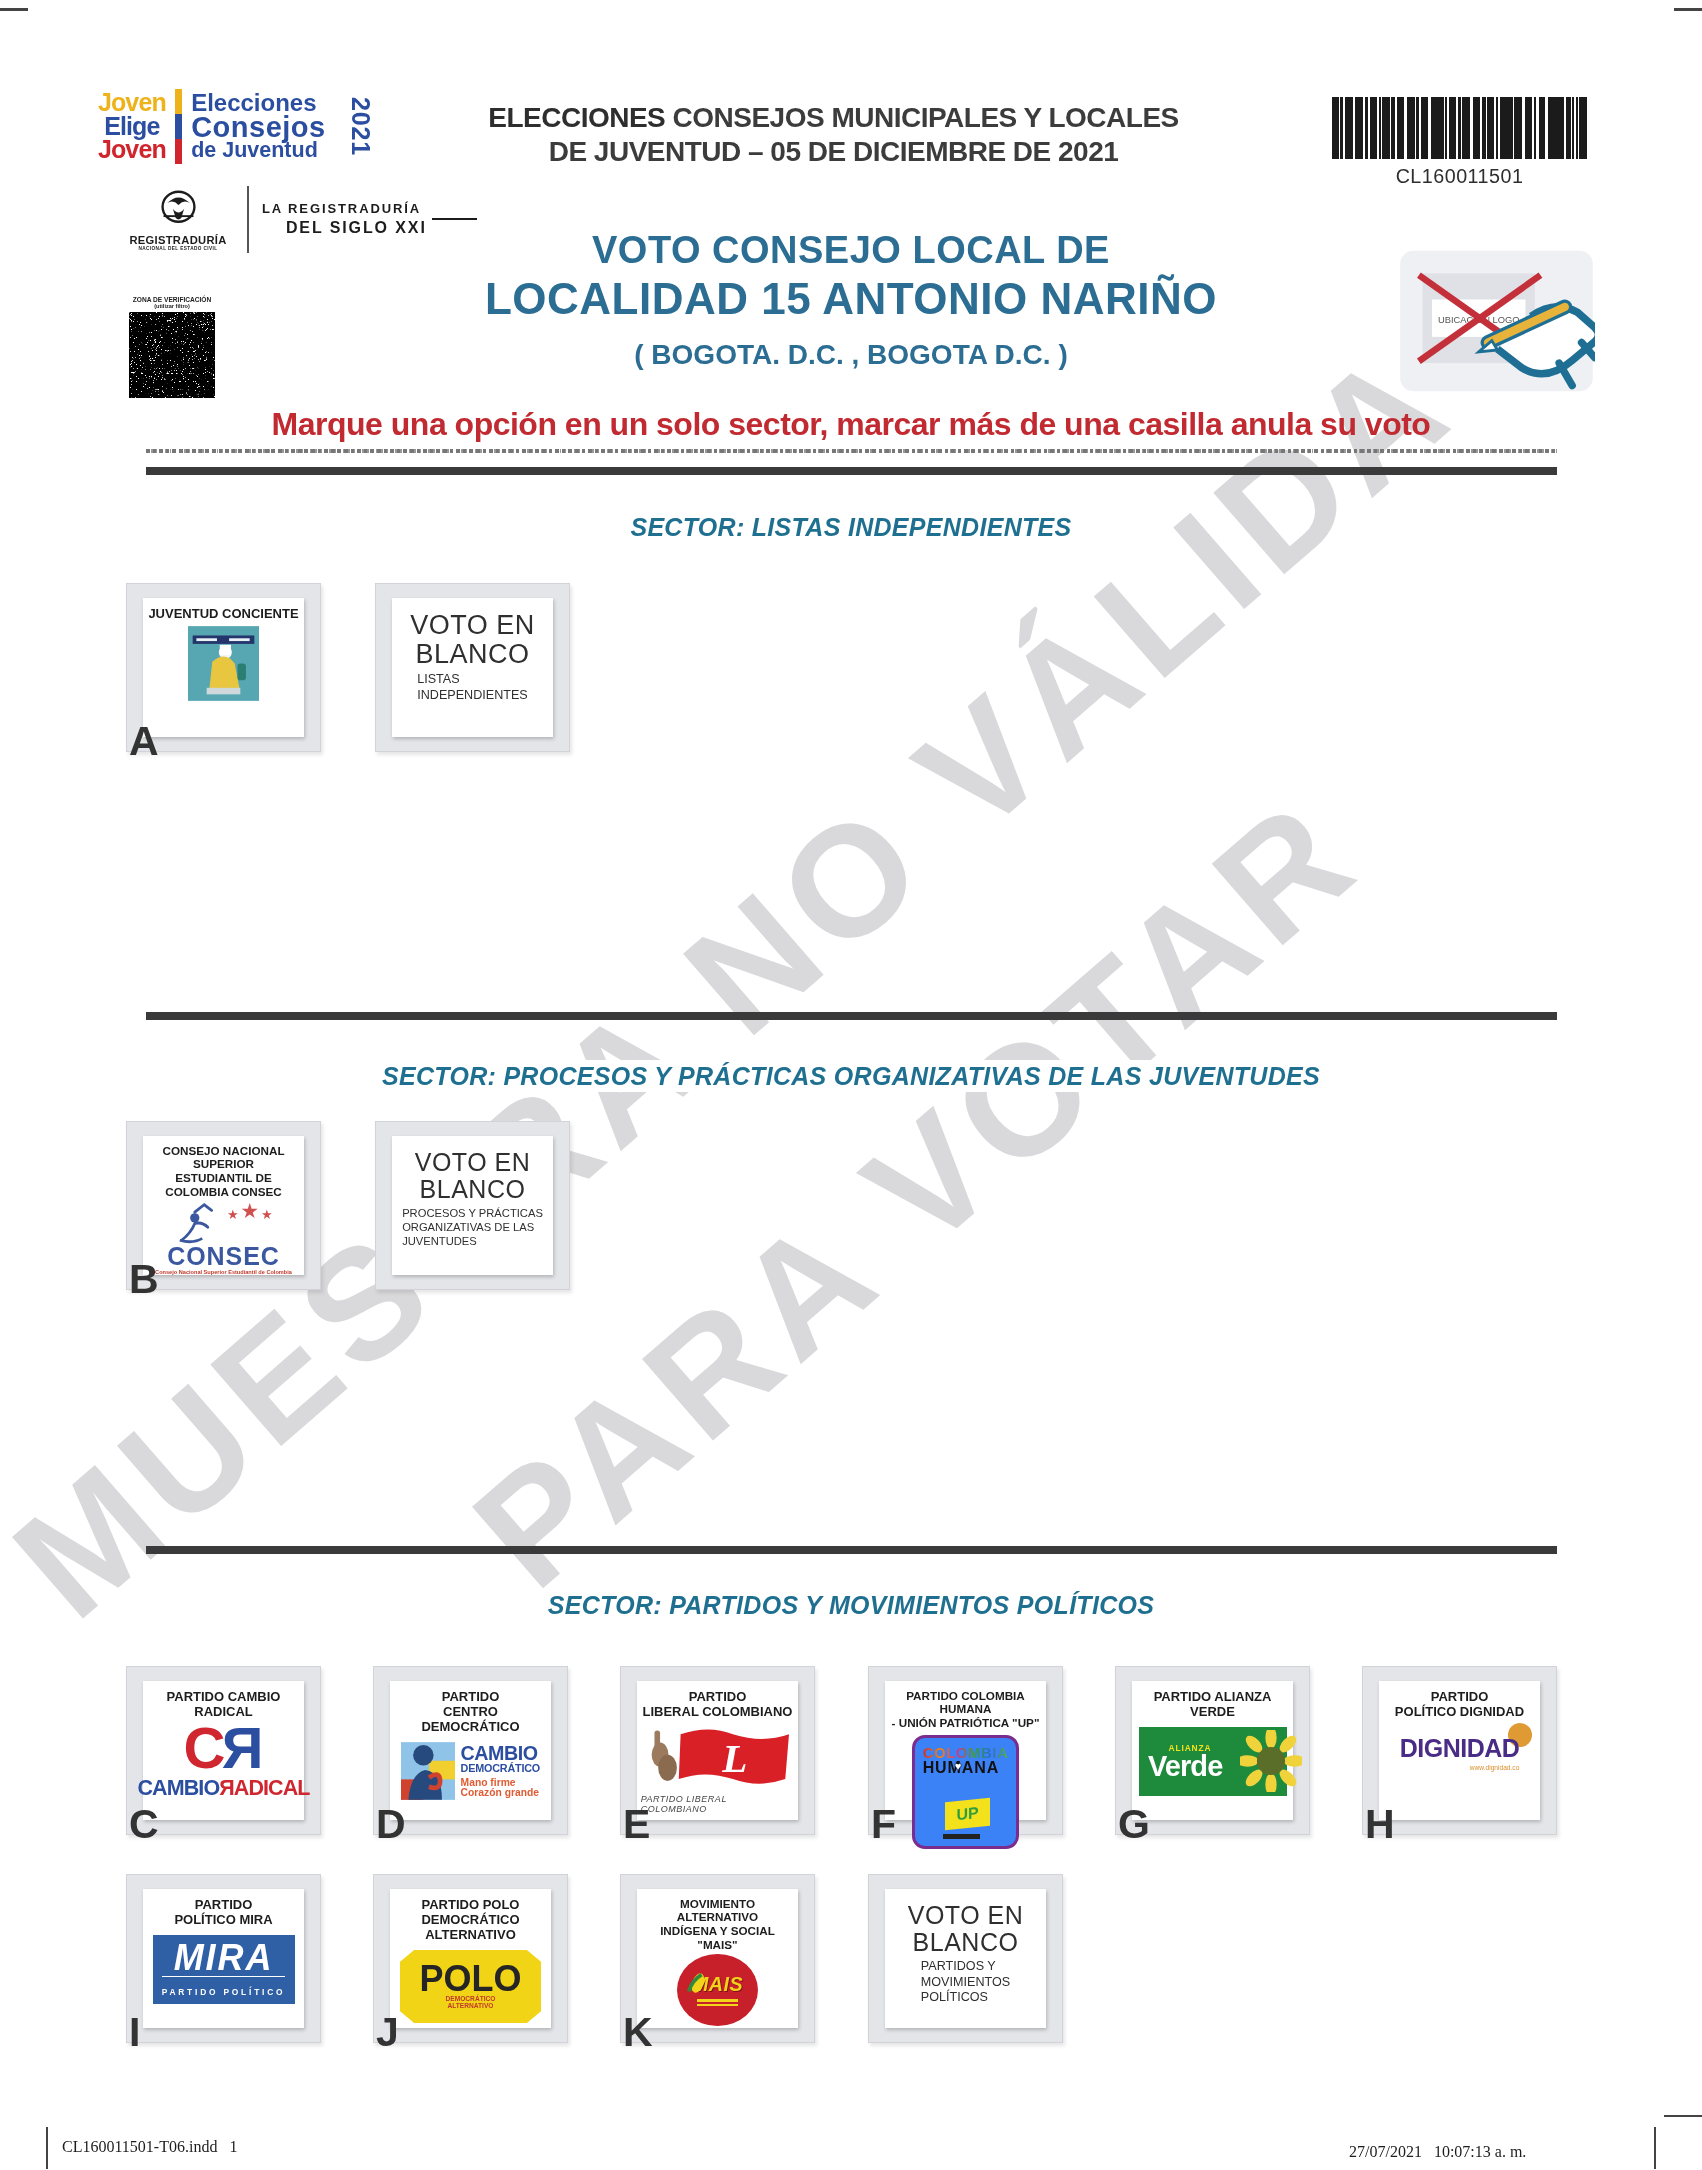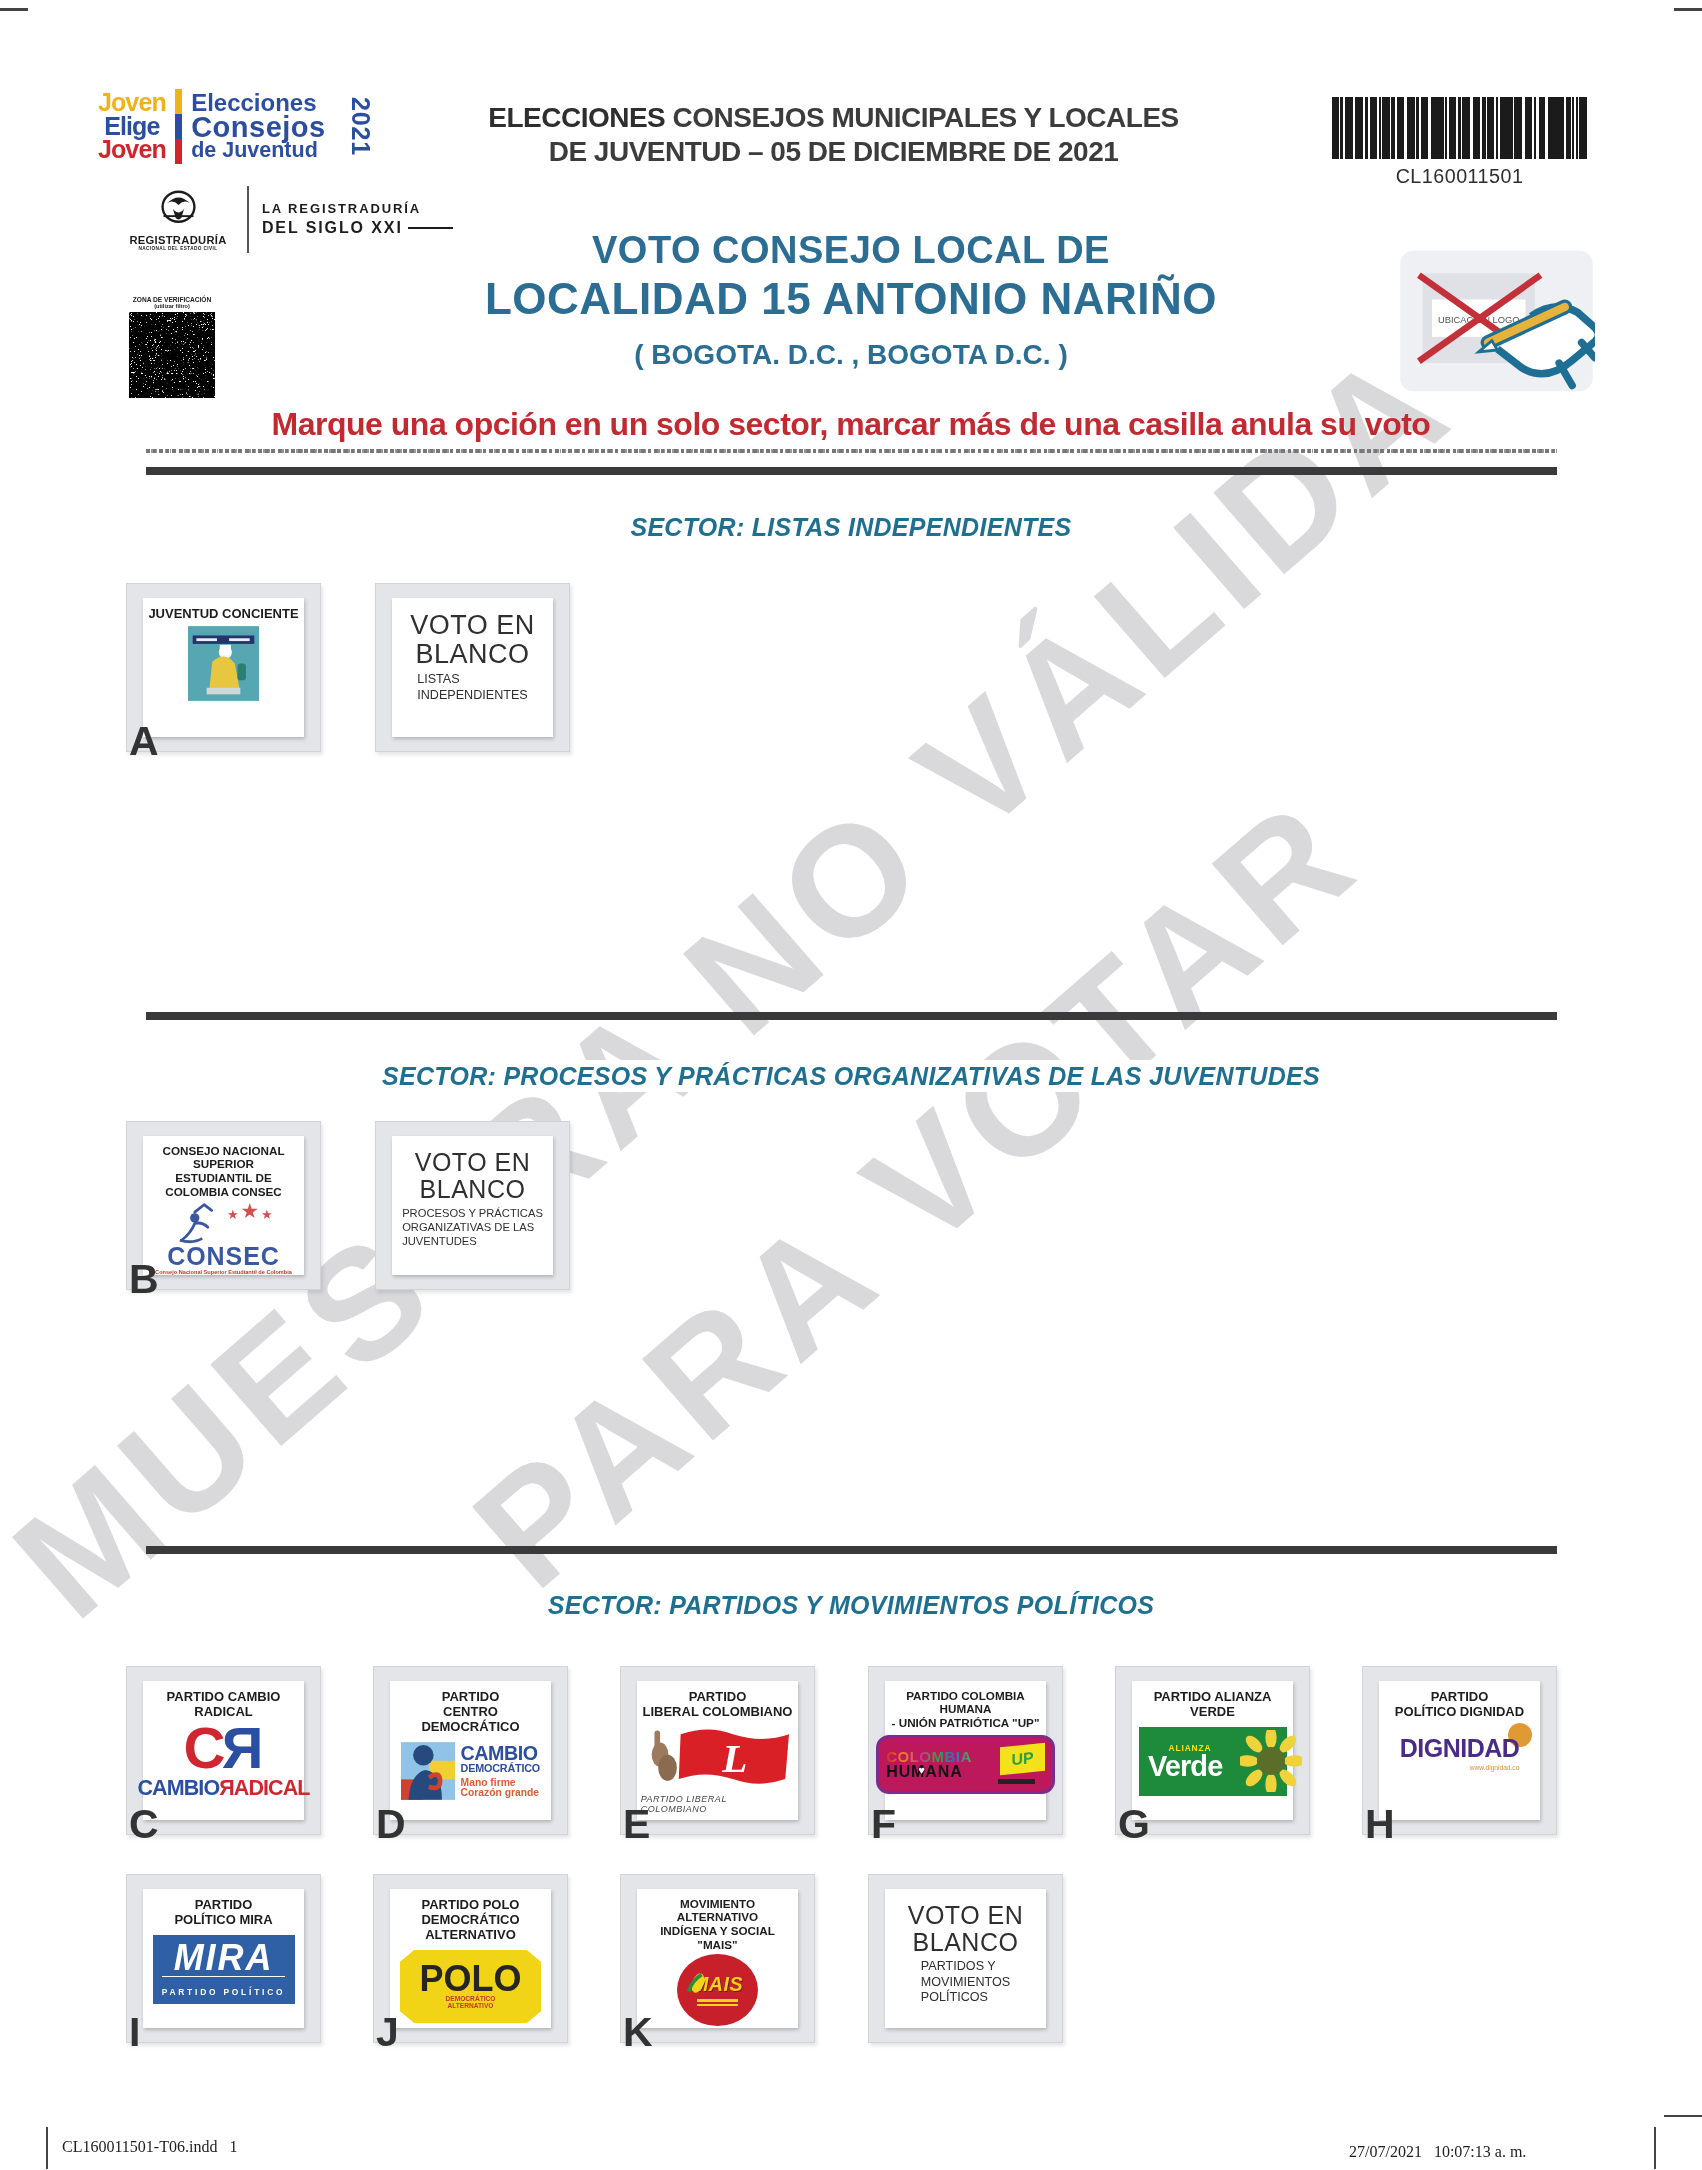--- a/index.html
+++ b/index.html
@@ -23,21 +23,21 @@
               letter-spacing:0.9px;margin-left:-3.7px;}
 
   
   .reg{position:absolute;left:122px;top:186px;display:flex;align-items:center;gap:13px;}
   .reg-left{display:flex;flex-direction:column;align-items:center;width:112px;}
   .reg-name{font-size:11.2px;font-weight:900;color:#1c1c1c;letter-spacing:0.3px;margin-top:1.9px;}
   .reg-sub{font-size:4.7px;font-weight:700;color:#1c1c1c;letter-spacing:0.4px;}
   .reg-div{width:1.9px;height:67px;background:#555;}
   .reg-slogan{display:flex;flex-direction:column;line-height:1.25;font-weight:900;color:#1c1c1c;}
   .rs1{font-size:13px;letter-spacing:1.9px;}
-  .rs2{font-size:16px;letter-spacing:1.9px;display:flex;align-items:center;gap:5.6px;}
+  .rs2{font-size:16px;letter-spacing:1.9px;display:flex;gap:5.6px;margin-left:24px;}
   .rs2 .dash{display:inline-block;width:45px;height:1.9px;background:#1c1c1c;}
 
   
   .htitle{position:absolute;left:337px;top:101px;width:993px;text-align:center;
           font-weight:700;color:#3c3c3c;font-size:28px;line-height:1.22;letter-spacing:-0.5px;}
   .htitle .hb{font-weight:900;color:#2e2e2e;}
 
   
   .barcode{position:absolute;left:1332px;top:97px;width:255px;height:62px;
     background:
@@ -113,21 +113,21 @@
   .cd-text{display:flex;flex-direction:column;line-height:1;}
   .cd1{font-size:19.7px;font-weight:900;color:#2b4ea0;letter-spacing:-0.5px;}
   .cd2{font-size:10.8px;font-weight:900;color:#2b4ea0;letter-spacing:-0.2px;}
   .cd3{font-size:10.3px;font-weight:700;color:#e05a33;margin-top:3.7px;}
   .cd4{font-size:10.3px;font-weight:700;color:#e05a33;}
 
   .lib-wrap{position:relative;margin-top:3.7px;width:150px;height:71px;}
   .lib-caption{font-size:9px;font-style:italic;color:#454545;letter-spacing:0.5px;}
 
   .hum-box{margin-top:5.6px;border:3.7px solid #7a2d8e;border-radius:13px;padding:6.6px 7.5px;
-           display:flex;align-items:center;gap:24px;background:#be185d;}
+           display:flex;align-items:center;gap:24px;background:#3b82f6;flex-direction:column;}
   .hum-col{display:flex;flex-direction:column;line-height:1;position:relative;}
   .hum1{font-size:15px;font-weight:900;color:#b5328c;letter-spacing:0.5px;}
   @supports ((-webkit-background-clip:text) or (background-clip:text)){
     .hum1{background:linear-gradient(90deg,#d42b2b,#e8881f,#c93a8c,#3aa03a,#2b6bd4,#58b43a);
           -webkit-background-clip:text;background-clip:text;color:transparent;}
   }
   .hum2{font-size:16px;font-weight:900;color:#111;letter-spacing:0.9px;}
   .hum-heart{position:absolute;left:32px;top:16px;font-size:11.2px;color:#fff;
              text-shadow:0 0 1.9px #000, 0 0 1.9px #000;}
   .up-flag{position:relative;width:49px;height:39px;}

